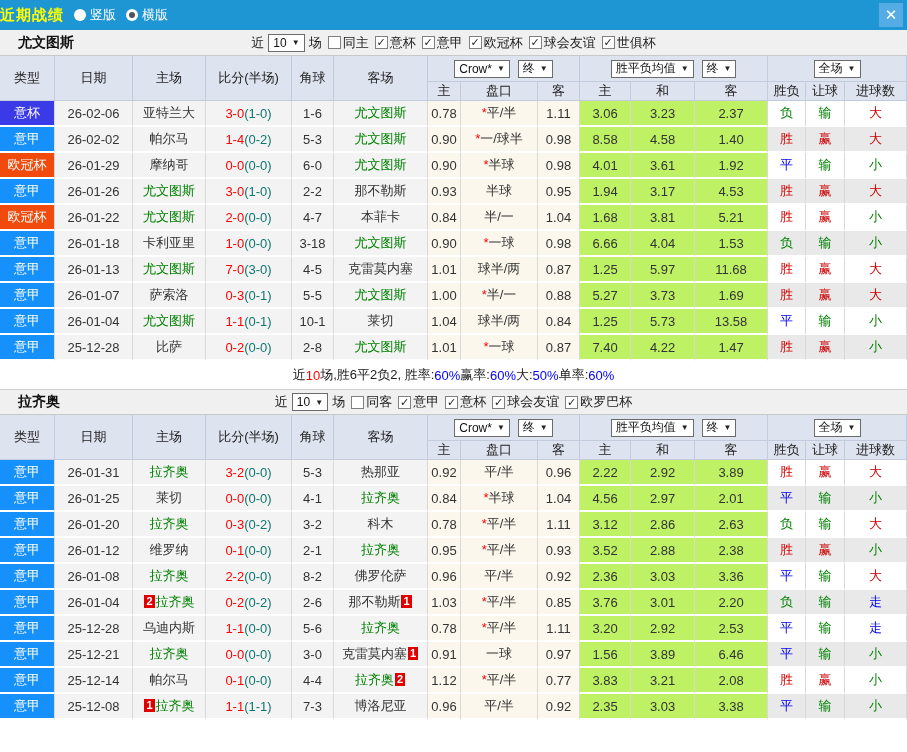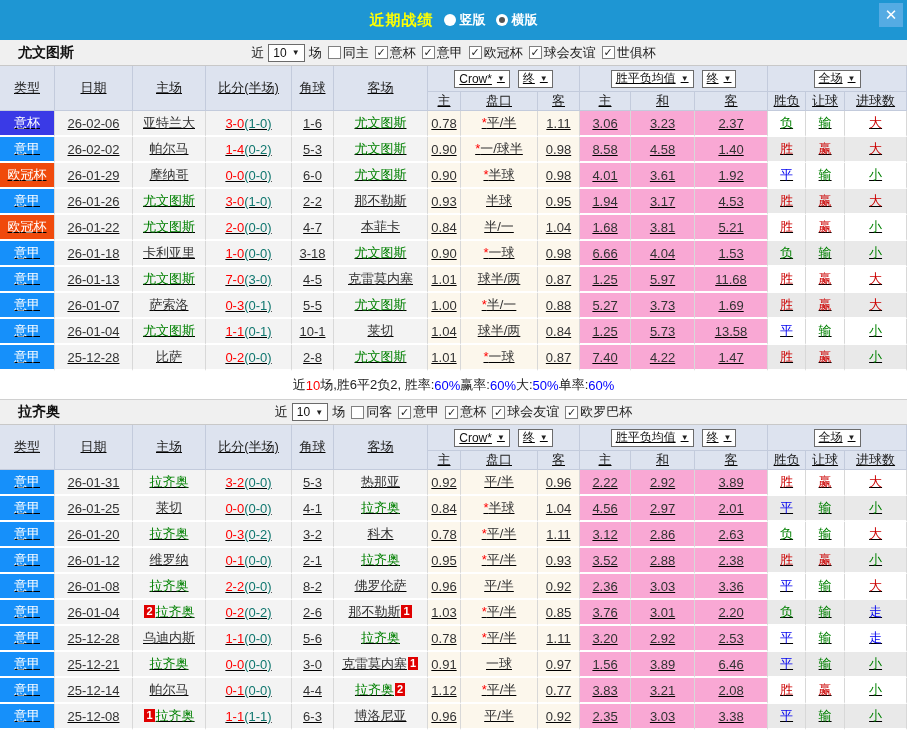--- a/index.html
+++ b/index.html
@@ -1,46 +1,46 @@
 <!DOCTYPE html>
 <html><head>
 <meta charset="utf-8">
 <style>
   * { box-sizing: border-box; }
   html,body { margin:0; padding:0; }
   body { font-family:"Liberation Sans","DejaVu Sans",sans-serif; }
   .window { width:907px; height:752px; overflow:hidden; background:#fff; position:relative; border:0; }
 
   
-  .topbar { height:40px; background:#1e96d3; display:flex; align-items:center; justify-content:center; position:relative; }
+  .topbar { height:30px; background:#1e96d3; display:flex; align-items:center; position:relative; }
   .topbar-title { color:#ffff00; font-weight:bold; font-size:15px; letter-spacing:1px; }
-  .radio-group { display:flex; align-items:center; color:#fff; font-size:13px;font-weight:bold; }
+  .radio-group { display:flex; align-items:center; color:#fff; font-size:13px; }
   .radio { width:12px; height:12px; border-radius:50%; background:#fff; display:inline-block; margin:0 4px 0 10px; position:relative; }
   .radio.checked::after { content:''; position:absolute; left:3px; top:3px; width:6px; height:6px; border-radius:50%; background:#555; }
   .close-btn { position:absolute; right:4px; top:3px; width:24px; height:24px; background:#55abe3; color:#fff; font-size:15px; font-weight:bold; text-align:center; line-height:24px; cursor:pointer; }
 
   
   .filterbar { height:26px; background:#f0f0f0; border-bottom:1px solid #c8c8c8; display:flex; align-items:center; font-size:13px; color:#222; position:relative; }
   .team-name { font-weight:bold; position:absolute; left:18px; font-size:14px; color:#111; }
   .filter-controls { margin:0 auto; display:flex; align-items:center; }
   .cb { display:inline-block; width:13px; height:13px; background:#fff; border:1px solid #808080; font-size:11px; line-height:11px; text-align:center; margin:0 2px 0 6px; color:#222; }
   .cb-label { font-size:13px; }
   .dd { display:inline-flex; align-items:center; background:#fff; border:1px solid #6b6b6b; padding:0 4px; font-size:12px; margin:0 4px; height:18px; color:#111; }
   .dd .arr { margin-left:5px; font-size:8px; color:#222; }
 
   
-  table { border-collapse:separate; border-spacing:0; table-layout:fixed; width:907px; font-size:13px;text-decoration:underline; }
+  table { border-collapse:separate; border-spacing:0; table-layout:fixed; width:907px; font-size:13px; }
   th { background:#dde3ef; font-weight:normal; color:#222; border-right:1px solid #c3cbdc; border-bottom:1px solid #c3cbdc; padding:0; text-align:center; overflow:hidden; white-space:nowrap; }
   thead tr.h1 th { height:26px; }
   thead tr.h2 th { height:17px; font-size:13px; }
   .dd-cell { display:flex; align-items:center; justify-content:center; }
   td { height:26px; text-align:center; border-right:1px solid #d8d8d8; border-bottom:2px solid #fff; padding:0; color:#333; overflow:hidden; white-space:nowrap; }
   td:nth-child(-n+6) { background:#f3f3f3; }
   td:nth-child(n+7):nth-child(-n+9) { background:#fcf7ec; }
-  td:nth-child(n+10):nth-child(-n+12) { background:#f9a8d4; }
+  td:nth-child(n+10):nth-child(-n+12) { background:#bef264; }
   td:nth-child(n+13) { background:#fff; }
   tr:nth-child(even) td:nth-child(n+13) { background:#e9e9e9; }
   td.type { color:#fff; }
   .tg { color:#008000; }
   .score-main { color:#ff0000; }
   .score-half { color:#0f766e; }
   .star { color:#ff0000; }
   .rank { display:inline-block; background:#e00000; color:#fff; font-size:11px; line-height:13px; padding:0 2px; margin:0 1px; font-weight:bold; vertical-align:1px; }
   td.r-red  { color:#cc0000; }
   td.r-blue { color:#0000ee; }
@@ -599,21 +599,21 @@
             <td>2.08</td>
             <td class="r-red">胜</td>
             <td class="r-red">赢</td>
             <td class="r-green">小</td>
           </tr>
           <tr>
             <td class="type" style="background: rgb(22, 144, 250);">意甲</td>
             <td>25-12-08</td>
             <td><span class="rank">1</span><span class="tg">拉齐奥</span></td>
             <td><span class="score-main">1-1</span><span class="score-half">(1-1)</span></td>
-            <td>6-3</td>
+            <td>7-3</td>
             <td><span>博洛尼亚</span></td>
             <td>0.96</td>
             <td>平/半</td>
             <td>0.92</td>
             <td>2.35</td>
             <td>3.03</td>
             <td>3.38</td>
             <td class="r-blue">平</td>
             <td class="r-green">输</td>
             <td class="r-green">小</td>

